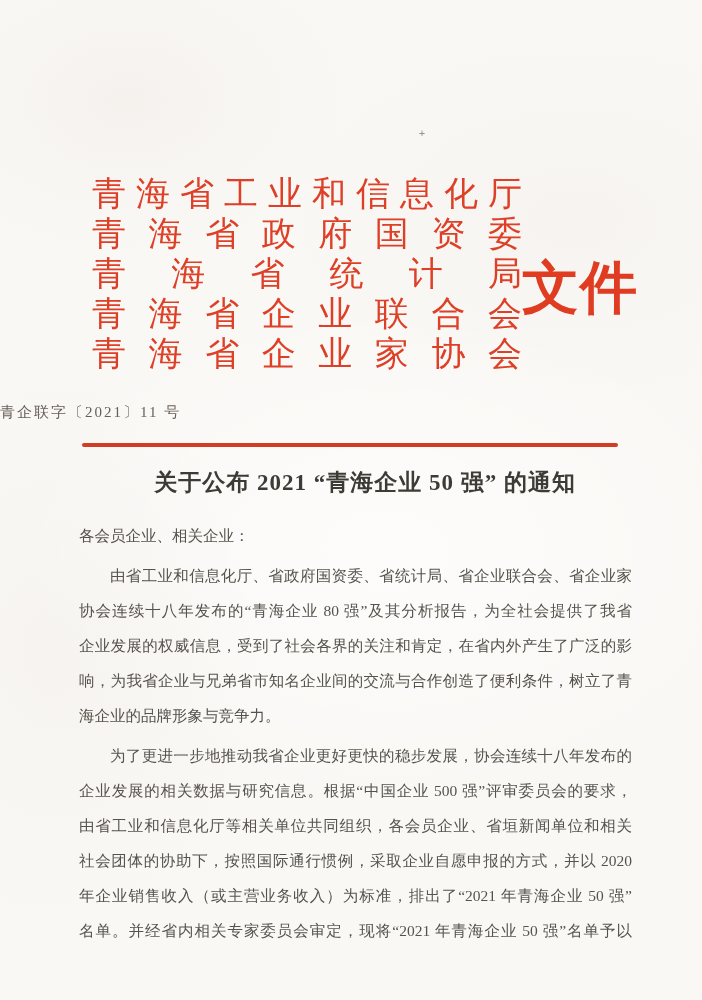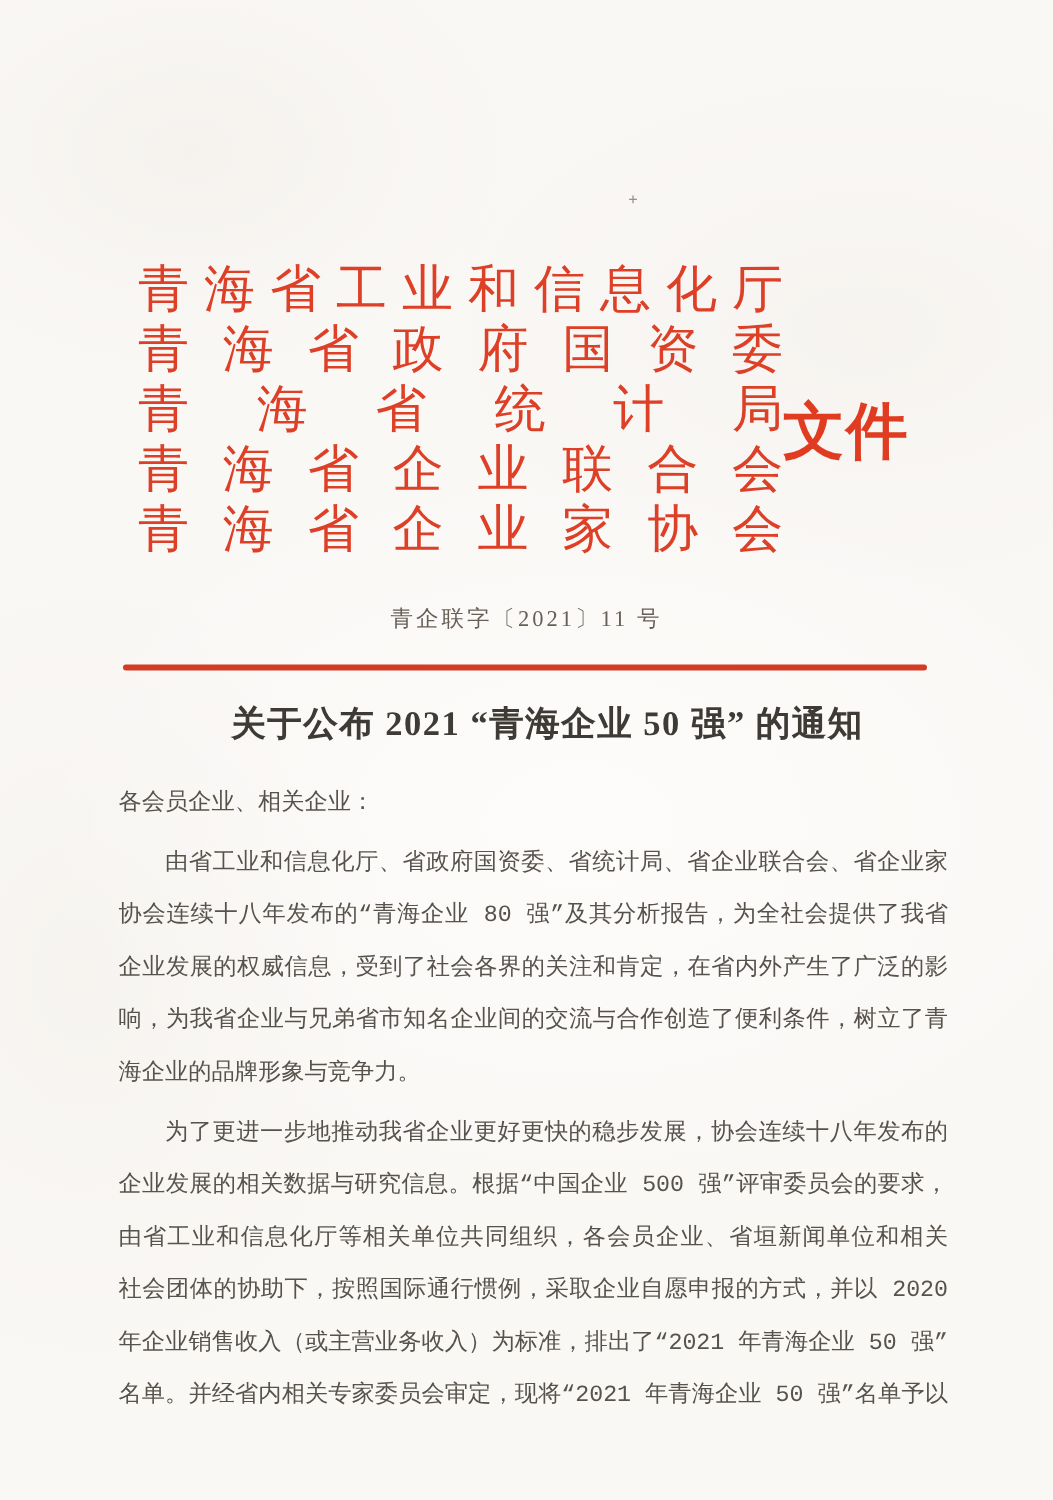--- a/index.html
+++ b/index.html
@@ -30,36 +30,35 @@
   .org-line {
     font-size: 34px;
     font-weight: 400;
     line-height: 40px;
     color: #dd3f27;
     text-align: justify;
     text-align-last: justify;
     white-space: nowrap;
   }
   .doc-label {
-    font-size: 41px;
+    font-size: 57px;
     font-weight: 700;
     color: #e03c22;
     line-height: 1;
     margin-top: 26px;
     margin-left: 0px;
     letter-spacing: 1px;
   }
 
   
   .doc-number {
     position: absolute;
     top: 403px;
     left: 0;
     width: 100%;
-    text-align: center;
     font-size: 15px;
     letter-spacing: 2px;
     color: #675f57;
   }
 
   
   .red-rule {
     position: absolute;
     top: 443px;
     left: 82px;
@@ -85,21 +84,20 @@
 
   
   .body-text {
     position: absolute;
     top: 518px;
     left: 79px;
     width: 553px;
     font-size: 15.5px;
     line-height: 35px;
     color: #57524c;
-    font-family: Liberation Mono, monospace;
   }
   .line {
     text-align: justify;
     text-align-last: justify;
   }
   .line.no-just { text-align-last: left; }
   .line.indent { text-indent: 2em; }
   .para { margin-top: 5px; }
 
   

